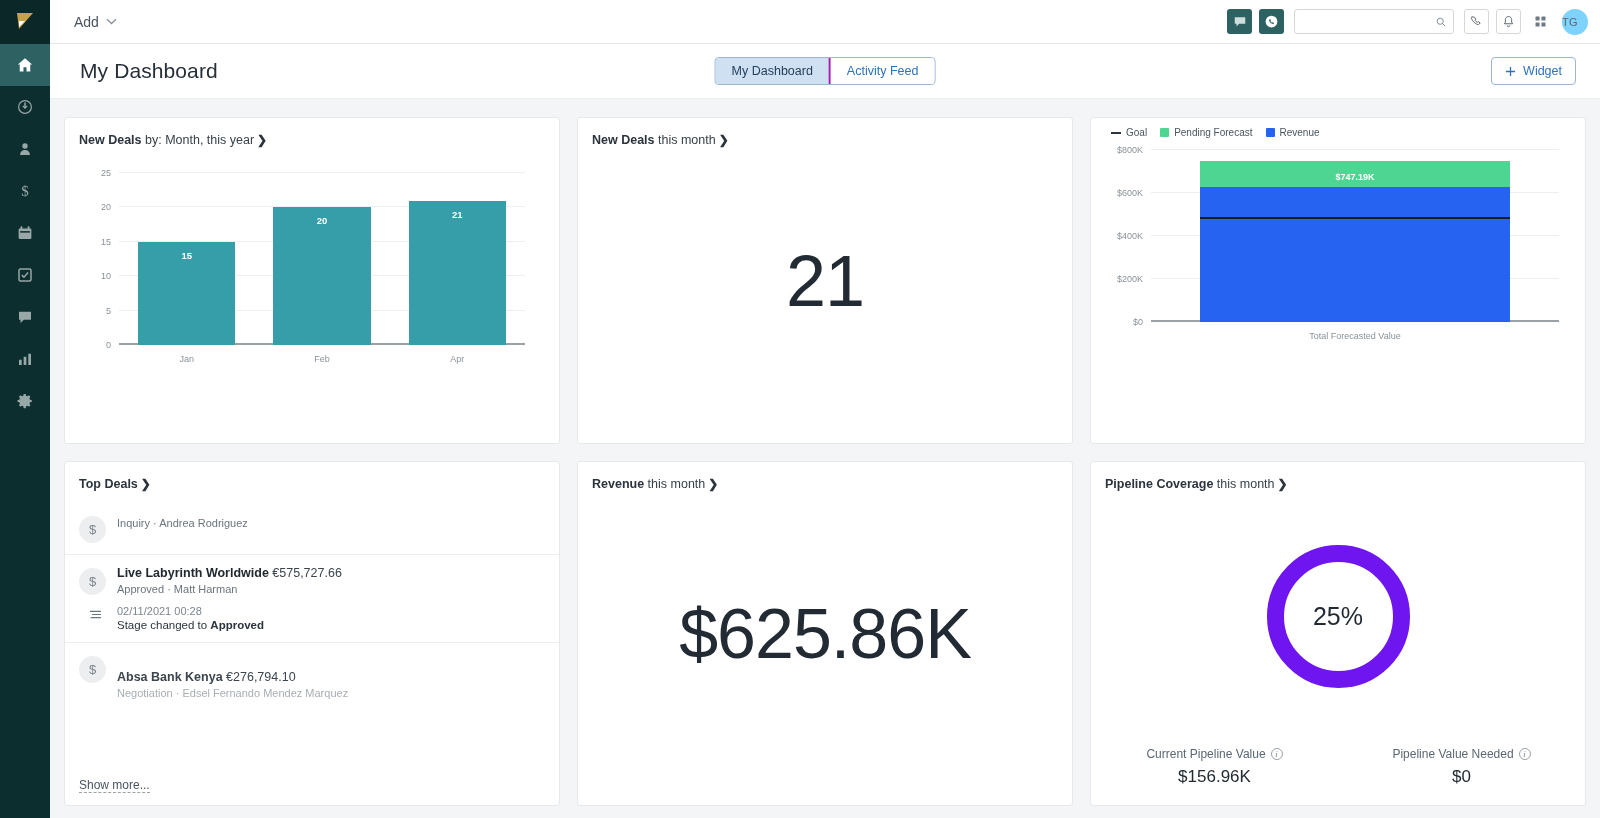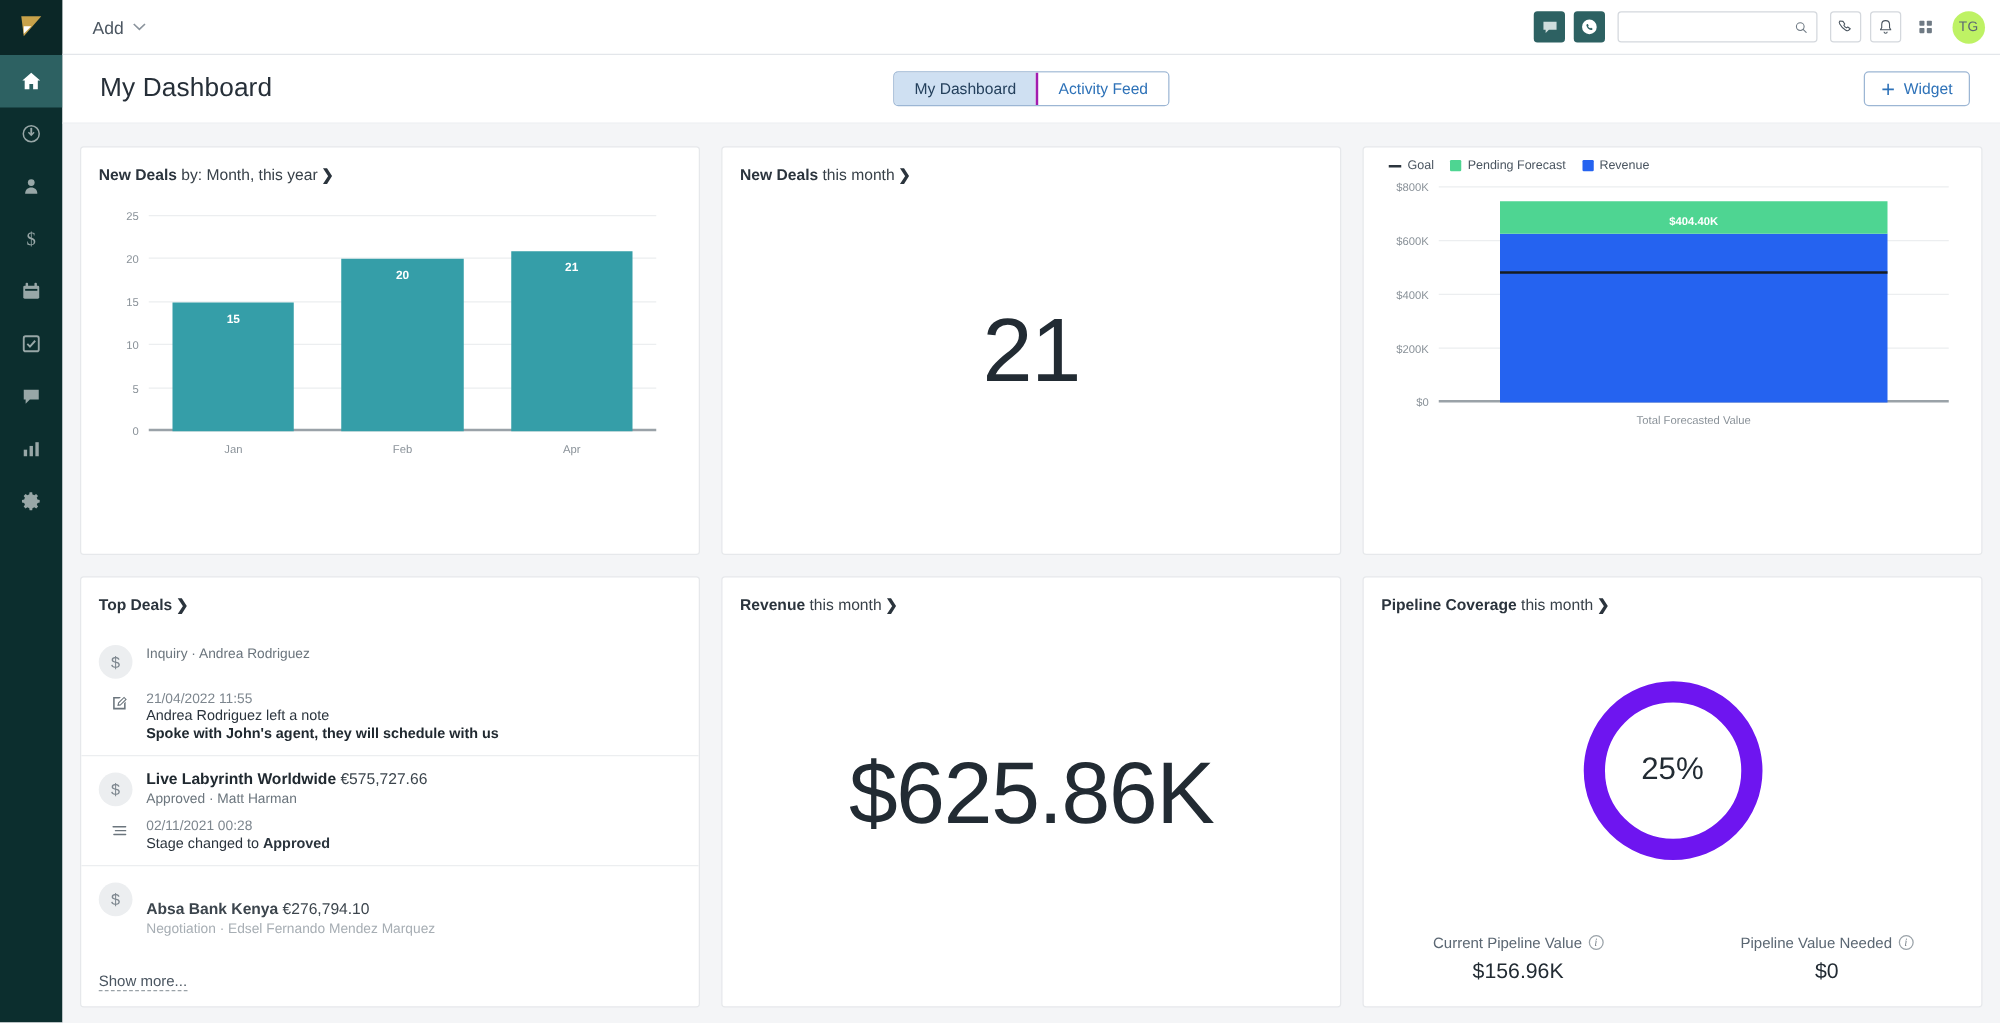--- a/index.html
+++ b/index.html
@@ -68,23 +68,23 @@
     width: 25px; height: 25px; border: 1px solid #d4d8dd; border-radius: 3px;
     background: #fff; display: flex; align-items: center; justify-content: center;
     cursor: pointer;
   }
   .plain-btn {
     width: 25px; height: 25px; display: flex; align-items: center; justify-content: center;
     cursor: pointer;
   }
   .avatar {
     width: 26px; height: 26px; border-radius: 50%;
-    background: #bef264; color: #5b6773;
+    background: #7dd3fc; color: #5b6773;
     font-size: 11px; letter-spacing: .3px;
-    display: flex; align-items: center; justify-content: center;
+    display: flex; align-items: center; 
     cursor: pointer; margin-left: 2px;
   }
 
   
   .pagehead {
     height: 55px; background: #fff; flex: 0 0 55px;
     display: flex; align-items: center; padding: 0 24px 0 30px;
     position: relative; border-bottom: 1px solid #eceef1;
   }
   .page-title { font-size: 21px; font-weight: 400; color: #262f38; letter-spacing: .1px; }
@@ -476,52 +476,39 @@
               </div>
               <div class="fc-grid" style="bottom: 75%;">
                 <span class="fc-ylab">$600K</span>
               </div>
               <div class="fc-grid" style="bottom: 100%;">
                 <span class="fc-ylab">$800K</span>
               </div>
               <div class="fc-bar" style="height: 93.3987%;">
                 <div class="fc-seg" style="bottom: 0px; height: 83.7618%; background: rgb(37, 99, 240);"></div>
                 <div class="fc-seg" style="bottom: 83.7618%; height: 16.2382%; background: rgb(78, 213, 146);">
-                  <div class="fc-total" style="top: 11px;">$404.40K</div>
+                  <div class="fc-total" style="top: 11px;">$747.19K</div>
                 </div>
               </div>
               <div class="fc-goal" style="bottom: 60%;"></div>
               <div class="fc-xlab">Total Forecasted Value</div>
             </div>
         </div>
       </div>
 
       <div class="card">
         <div class="card-title">
           <b>Top Deals</b><span class="chev">❯</span>
         </div>
         <div class="deals" id="deals-list">
             <div class="deal-row">
               <div class="deal-main">
                 <div class="coin">$</div>
                 <div style="flex:1 1 auto;min-width:0">
                   <div class="deal-meta">Inquiry · Andrea Rodriguez</div>
-                </div>
-              </div>
-              <div class="deal-act">
-                <div class="act-ic">
-                  <svg width="15" height="15" viewBox="0 0 24 24">
-                    <path d="M4 4h10l-2 2H6v12h12v-6l2-2v10H4z" fill="#6b757d"></path>
-                    <path d="M13.5 14.2l-3.2.7.7-3.2 7-7 2.5 2.5z" fill="none" stroke="#6b757d" stroke-width="1.4"></path>
-                  </svg>
-                </div>
-                <div style="flex:1 1 auto;min-width:0">
-                  <div class="act-time">21/04/2022 11:55</div>
-                  <div class="act-l1">Andrea Rodriguez left a note</div>
-                  <div class="act-l2">Spoke with John's agent, they will schedule with us</div>
                 </div>
               </div>
             </div>
             <div class="deal-row">
               <div class="deal-main">
                 <div class="coin">$</div>
                 <div style="flex:1 1 auto;min-width:0">
                   <div class="deal-name">Live Labyrinth Worldwide <span class="amt">€575,727.66</span></div>
                   <div class="deal-meta">Approved · Matt Harman</div>
                 </div>

